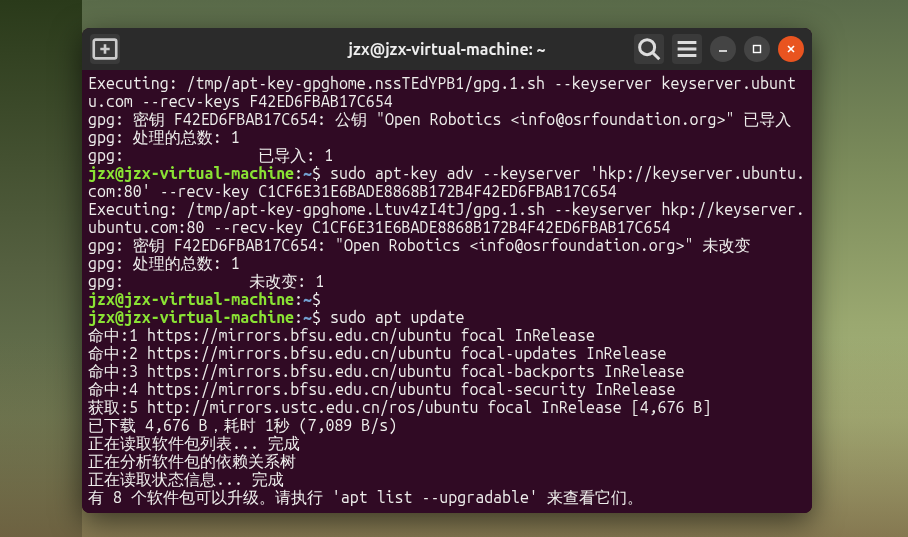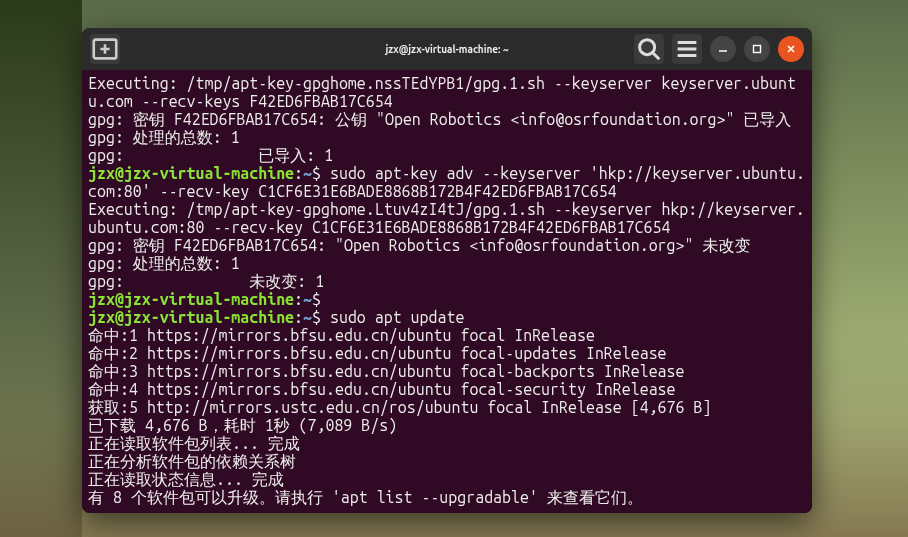--- a/index.html
+++ b/index.html
@@ -44,21 +44,21 @@
     background: #3a3a3a;
     border-radius: 4px;
     display: flex; align-items: center; justify-content: center;
     color: #ddd;
     cursor: pointer;
   }
   .title {
     position: absolute; left: 0; right: 0;
     text-align: center;
     color: #eee;
-    font-size: 10px;
+    font-size: 16px;
     font-weight: 600;
     pointer-events: none;
   }
   .tb-right {
     margin-left: auto;
     display: flex;
     gap: 8px;
     align-items: center;
   }
   .round-btn {

